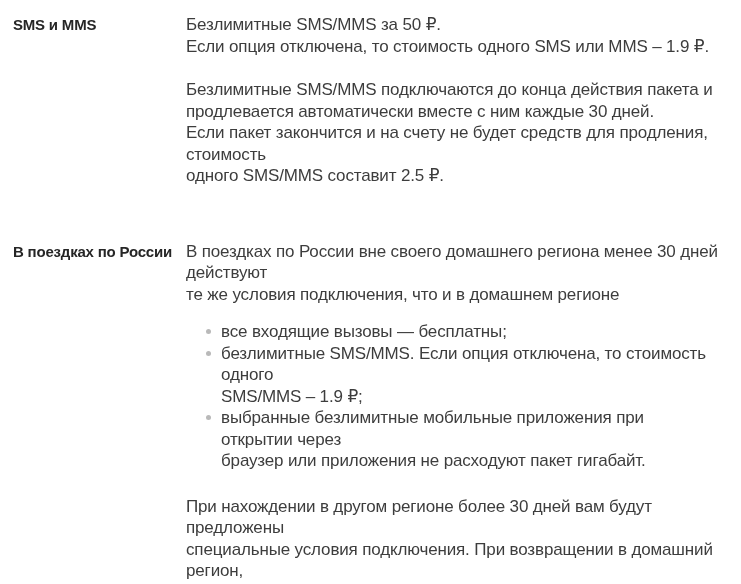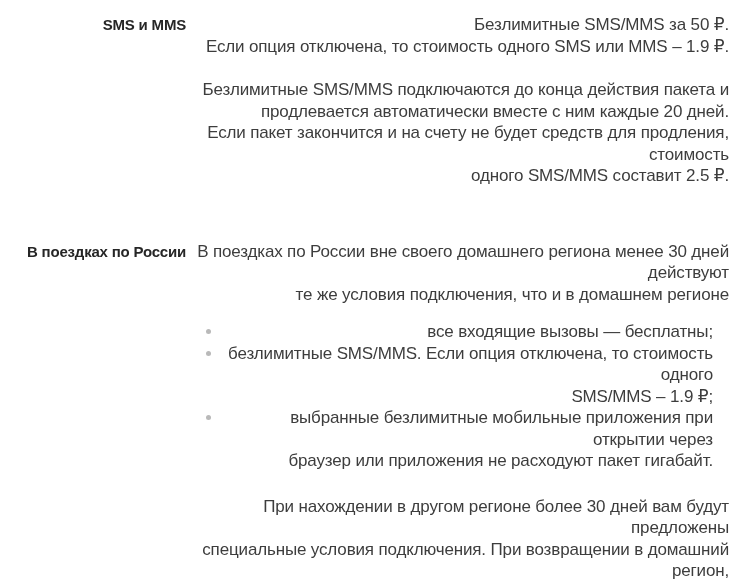--- a/index.html
+++ b/index.html
@@ -16,21 +16,20 @@
   }
   .page {
     box-sizing: border-box;
     width: 741px;
     height: 584px;
     padding: 14px 12px 14px 13px;
   }
   .row {
     display: flex;
     align-items: flex-start;
-    text-align: right;
   }
   .row + .row {
     margin-top: 54px;
   }
   .label-col {
     flex: 0 0 173px;
     width: 173px;
     font-size: 15px;
     font-weight: bold;
     letter-spacing: -0.2px;
@@ -81,21 +80,21 @@
 <body>
 
 <div class="page">
 
   <div class="row">
     <div class="label-col">SMS и MMS</div>
     <div class="content-col">
       <p class="para">Безлимитные SMS/MMS за 50 ₽.
 Если опция отключена, то стоимость одного SMS или MMS – 1.9 ₽.</p>
       <p class="para">Безлимитные SMS/MMS подключаются до конца действия пакета и
-продлевается автоматически вместе с ним каждые 20 дней.
+продлевается автоматически вместе с ним каждые 30 дней.
 Если пакет закончится и на счету не будет средств для продления, стоимость
 одного SMS/MMS составит 2.5 ₽.</p>
     </div>
   </div>
 
   <div class="row">
     <div class="label-col">В поездках по России</div>
     <div class="content-col">
       <p class="para">В поездках по России вне своего домашнего региона менее 30 дней действуют
 те же условия подключения, что и в домашнем регионе</p>

